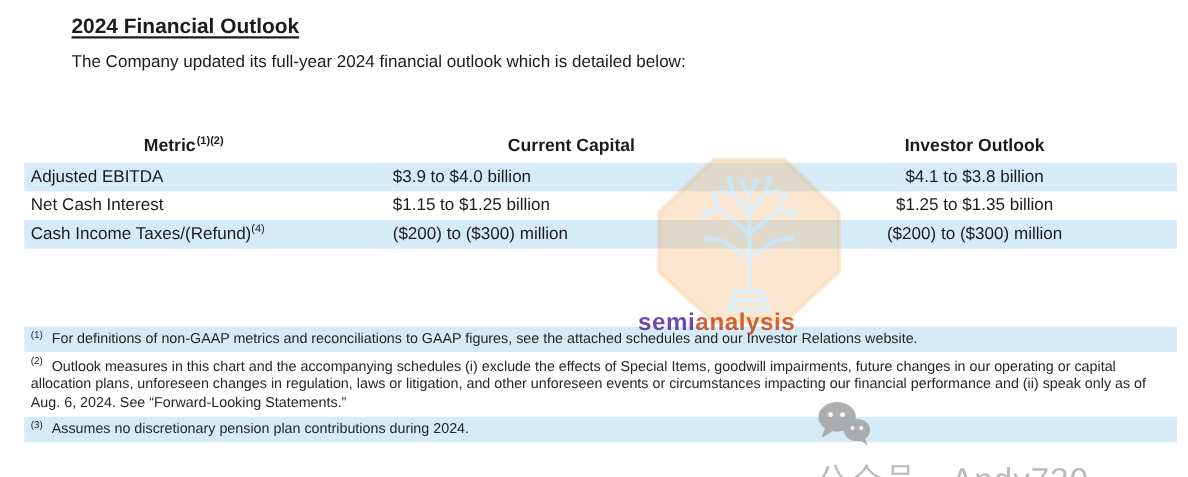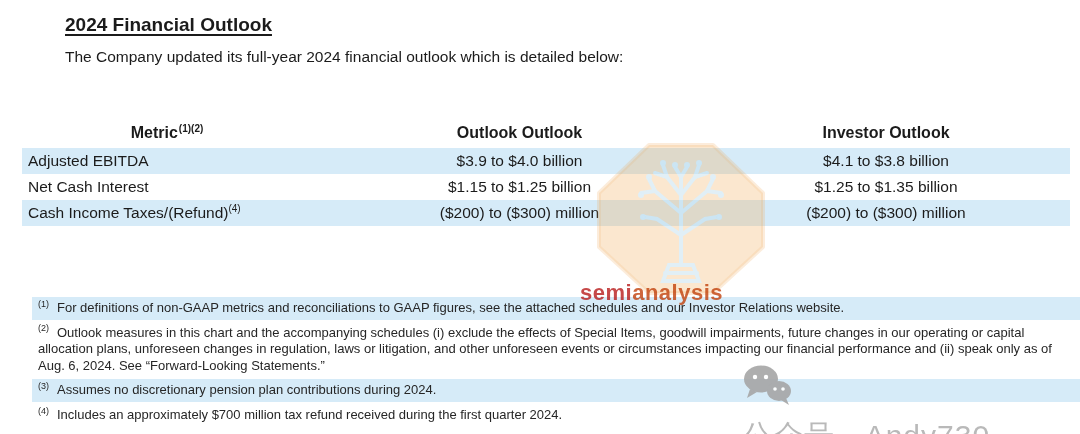--- a/index.html
+++ b/index.html
@@ -27,41 +27,41 @@
   table.outlook th{
     font-size:16px;font-weight:bold;height:30px;text-align:center;
     padding:0;vertical-align:middle;white-space:nowrap;
   }
   table.outlook th.c-metric{padding-right:45px;}
   table.outlook th.c-prev{padding-left:20px;}
   table.outlook td{
     font-size:15.5px;height:26px;padding:0;vertical-align:middle;white-space:nowrap;
   }
   table.outlook td.c-metric{text-align:left;padding-left:6px;}
-  table.outlook td.c-cur{text-align:center;}
+  table.outlook td.c-cur{}
   table.outlook td.c-prev{text-align:center;padding-left:20px;}
   table.outlook tbody tr:nth-child(odd){background:#d6ebf8;}
   sup{vertical-align:super;font-size:10px;line-height:0;}
   th sup{margin-left:1px;}
   .footnotes{
-    position:absolute;left:32px;top:297px;width:1048px;
+    position:absolute;left:22px;top:297px;width:1048px;
   }
   .footnote{
     font-size:13px;line-height:16.6px;color:#262626;
     padding:3px 10px 3px 6px;margin-bottom:2px;
   }
   .footnote:nth-child(odd){background:#d6ebf8;}
   .footnote sup{font-size:9px;margin-right:8px;}
   
   .wm-logo{position:absolute;left:597px;top:143px;z-index:5;opacity:0.5;pointer-events:none;}
   .wm-word{
     position:absolute;left:580px;top:280px;z-index:5;pointer-events:none;
     font-size:22px;font-weight:bold;letter-spacing:0.5px;opacity:0.8;
   }
-  .wm-word .semi{color:#b91c1c;}
+  .wm-word .semi{color:#4c1d95;}
   .wm-word .analysis{color:#c2410c;}
   
   .wm-wechat{
     position:absolute;left:742px;top:364px;z-index:6;pointer-events:none;
     display:flex;align-items:flex-start;gap:10px;opacity:0.9;flex-direction:column;
   }
   .wm-wechat .wc-text{
     font-size:30px;color:#b2b2b2;letter-spacing:1px;white-space:nowrap;
   }
 </style>
@@ -73,21 +73,21 @@
 
 <table class="outlook">
   <colgroup>
       <col class="w-metric">
       <col class="w-cur">
       <col class="w-prev">
     </colgroup>
   <thead>
     <tr>
       <th class="c-metric"><span>Metric</span><sup>(1)(2)</sup></th>
-      <th class="c-cur">Outlook Outlook</th>
+      <th class="c-cur">Current Capital</th>
       <th class="c-prev">Investor Outlook</th>
     </tr>
   </thead>
   <tbody>
     <tr>
       <td class="c-metric"><span>Adjusted EBITDA</span><sup></sup></td>
       <td class="c-cur">$3.9 to $4.0 billion</td>
       <td class="c-prev">$4.1 to $3.8 billion</td>
     </tr>
     <tr>
@@ -100,21 +100,20 @@
       <td class="c-cur">($200) to ($300) million</td>
       <td class="c-prev">($200) to ($300) million</td>
     </tr>
   </tbody>
 </table>
 
 <div class="footnotes">
   <div class="footnote"><sup>(1)</sup><span>For definitions of non-GAAP metrics and reconciliations to GAAP figures, see the attached schedules and our Investor Relations website.</span></div>
   <div class="footnote"><sup>(2)</sup><span>Outlook measures in this chart and the accompanying schedules (i) exclude the effects of Special Items, goodwill impairments, future changes in our operating or capital allocation plans, unforeseen changes in regulation, laws or litigation, and other unforeseen events or circumstances impacting our financial performance and (ii) speak only as of Aug. 6, 2024. See “Forward-Looking Statements.”</span></div>
   <div class="footnote"><sup>(3)</sup><span>Assumes no discretionary pension plan contributions during 2024.</span></div>
-  <div class="footnote"><sup>(4)</sup><span>Includes an approximately $700 million tax refund received during the first quarter 2024.</span></div>
 </div>
 
 <svg class="wm-logo" width="168" height="152" viewBox="0 0 168 152">
   <polygon points="52,2 116,2 166,50 166,104 116,150 52,150 2,104 2,50" fill="#f0a850" fill-opacity="0.55" stroke="#eda24a" stroke-opacity="0.4" stroke-width="4" stroke-linejoin="round"></polygon>
   <g stroke="#bfe0f2" stroke-width="4" fill="none" stroke-linecap="round" opacity="0.95">
     <path d="M84,122 V58"></path>
     <path d="M84,70 L58,48 L52,36"></path>
     <path d="M58,48 L44,50"></path>
     <path d="M84,70 L110,48 L116,36"></path>
     <path d="M110,48 L124,50"></path>

